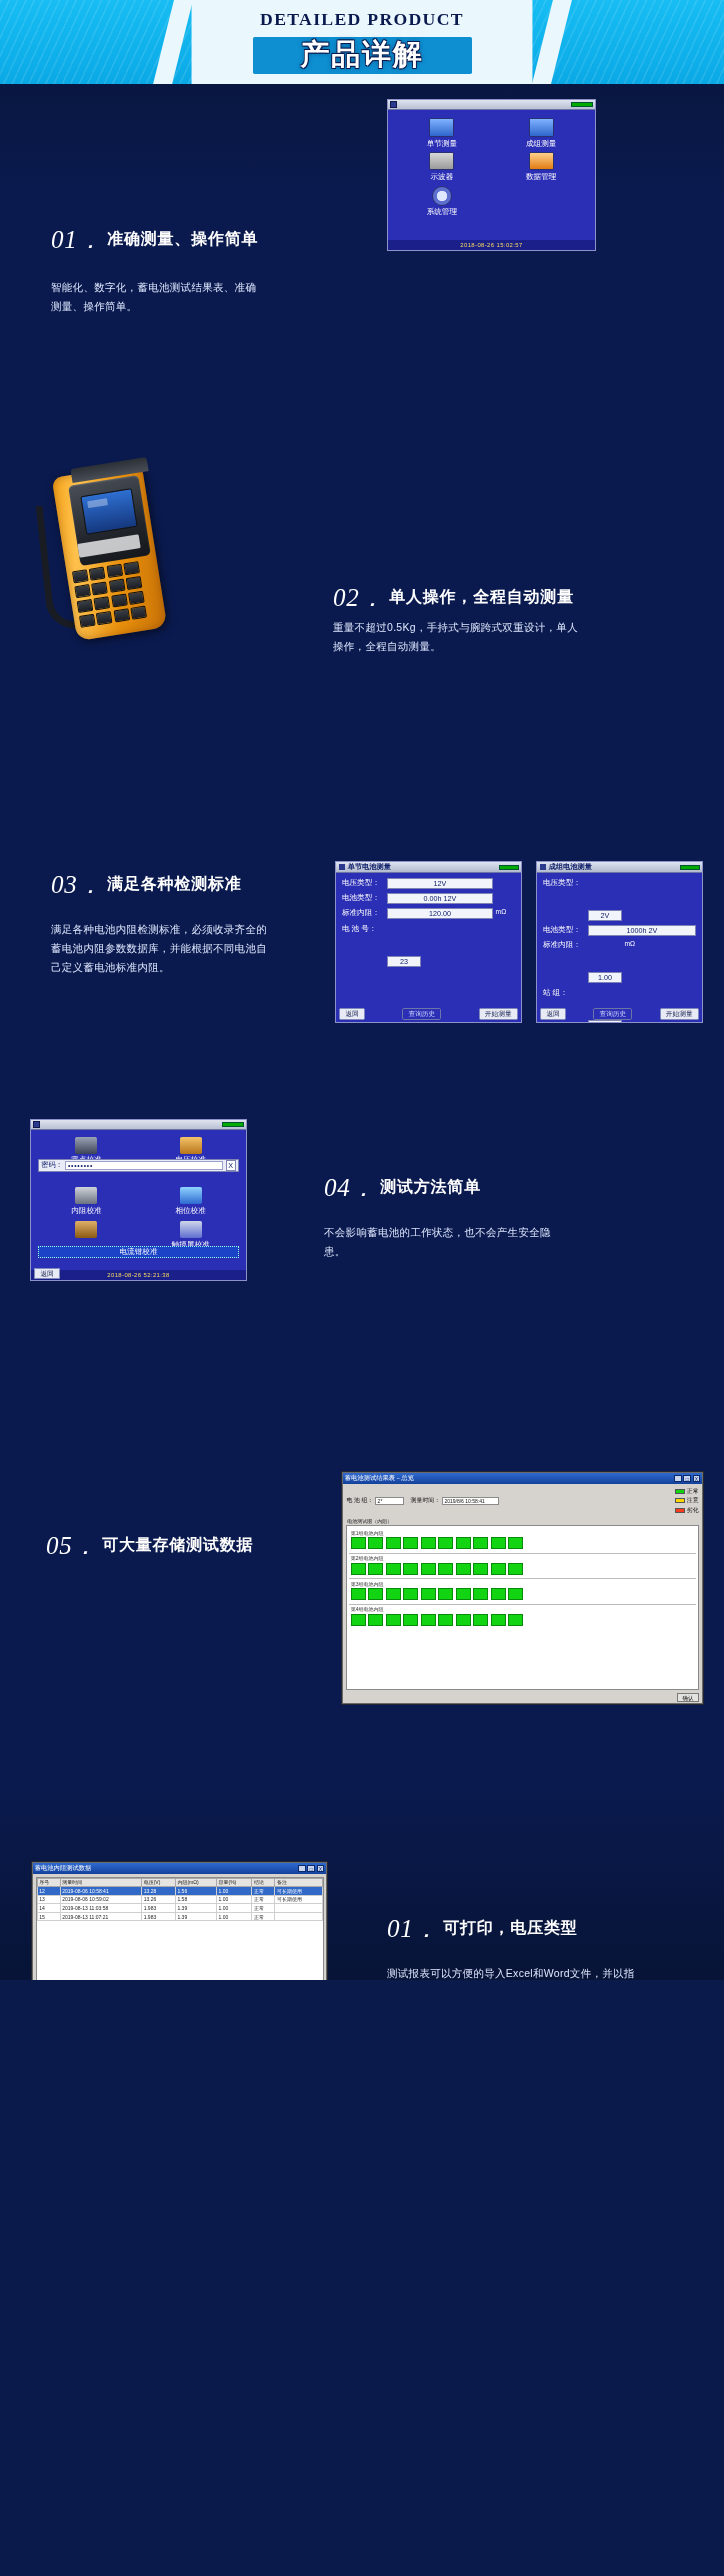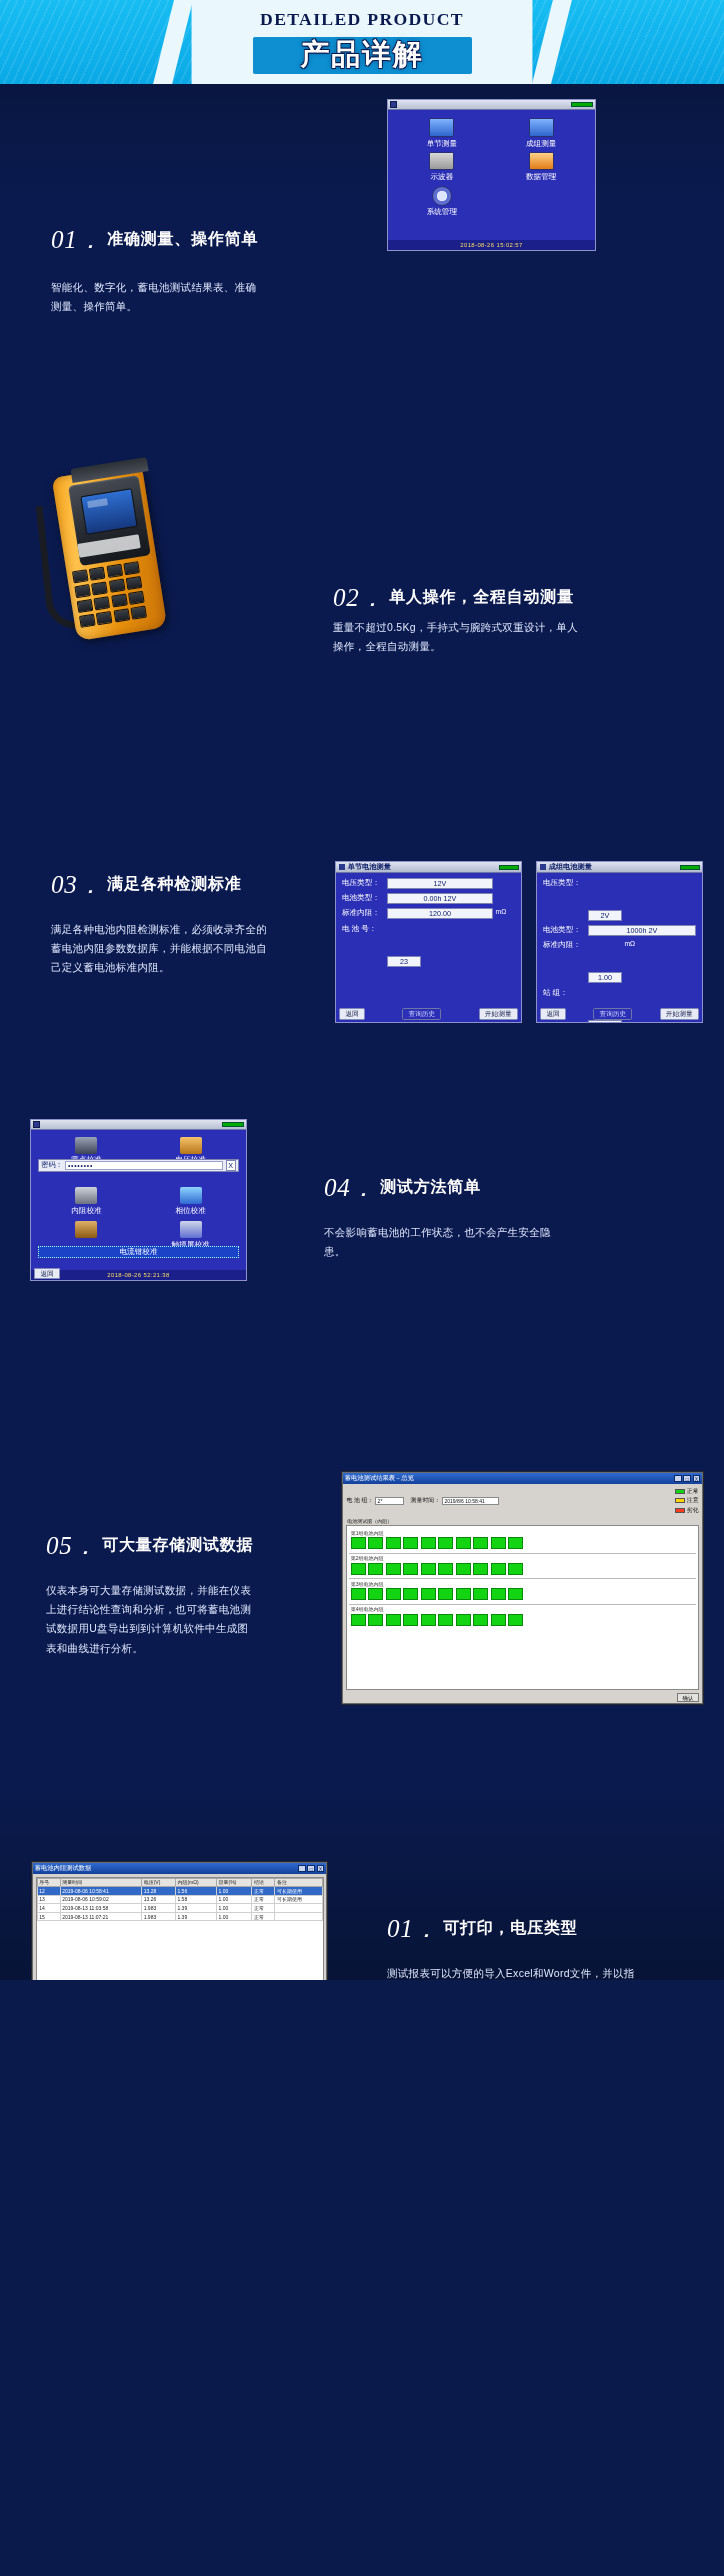--- a/index.html
+++ b/index.html
@@ -502,21 +502,20 @@
       <span class="sec-title">测试方法简单</span>
     </div>
     <div class="sec-body" style="margin-top:18.5px; width:232px;">不会影响蓄电池的工作状态，也不会产生安全隐患。</div>
   </div>
 
   <div class="block" style="left:46px; top:1529px; width:253px;">
     <div>
       <span class="num">05．</span>
       <span class="sec-title">可大量存储测试数据</span>
     </div>
-    <div class="sec-body" style="margin-top:18.5px; width:211px;">仪表本身可大量存储测试数据，并能在仪表上进行结论性查询和分析，也可将蓄电池测试数据用U盘导出到到计算机软件中生成图表和曲线进行分析。</div>
   </div>
 
   <div class="win" style="position:absolute; left:342px; top:1472px; width:361px; height:232px;">
     <div class="win-tb">
       <span>蓄电池测试结果表－总览</span>
       <span class="btns">
         <i>_</i>
         <i>□</i>
         <i>X</i>
       </span>

